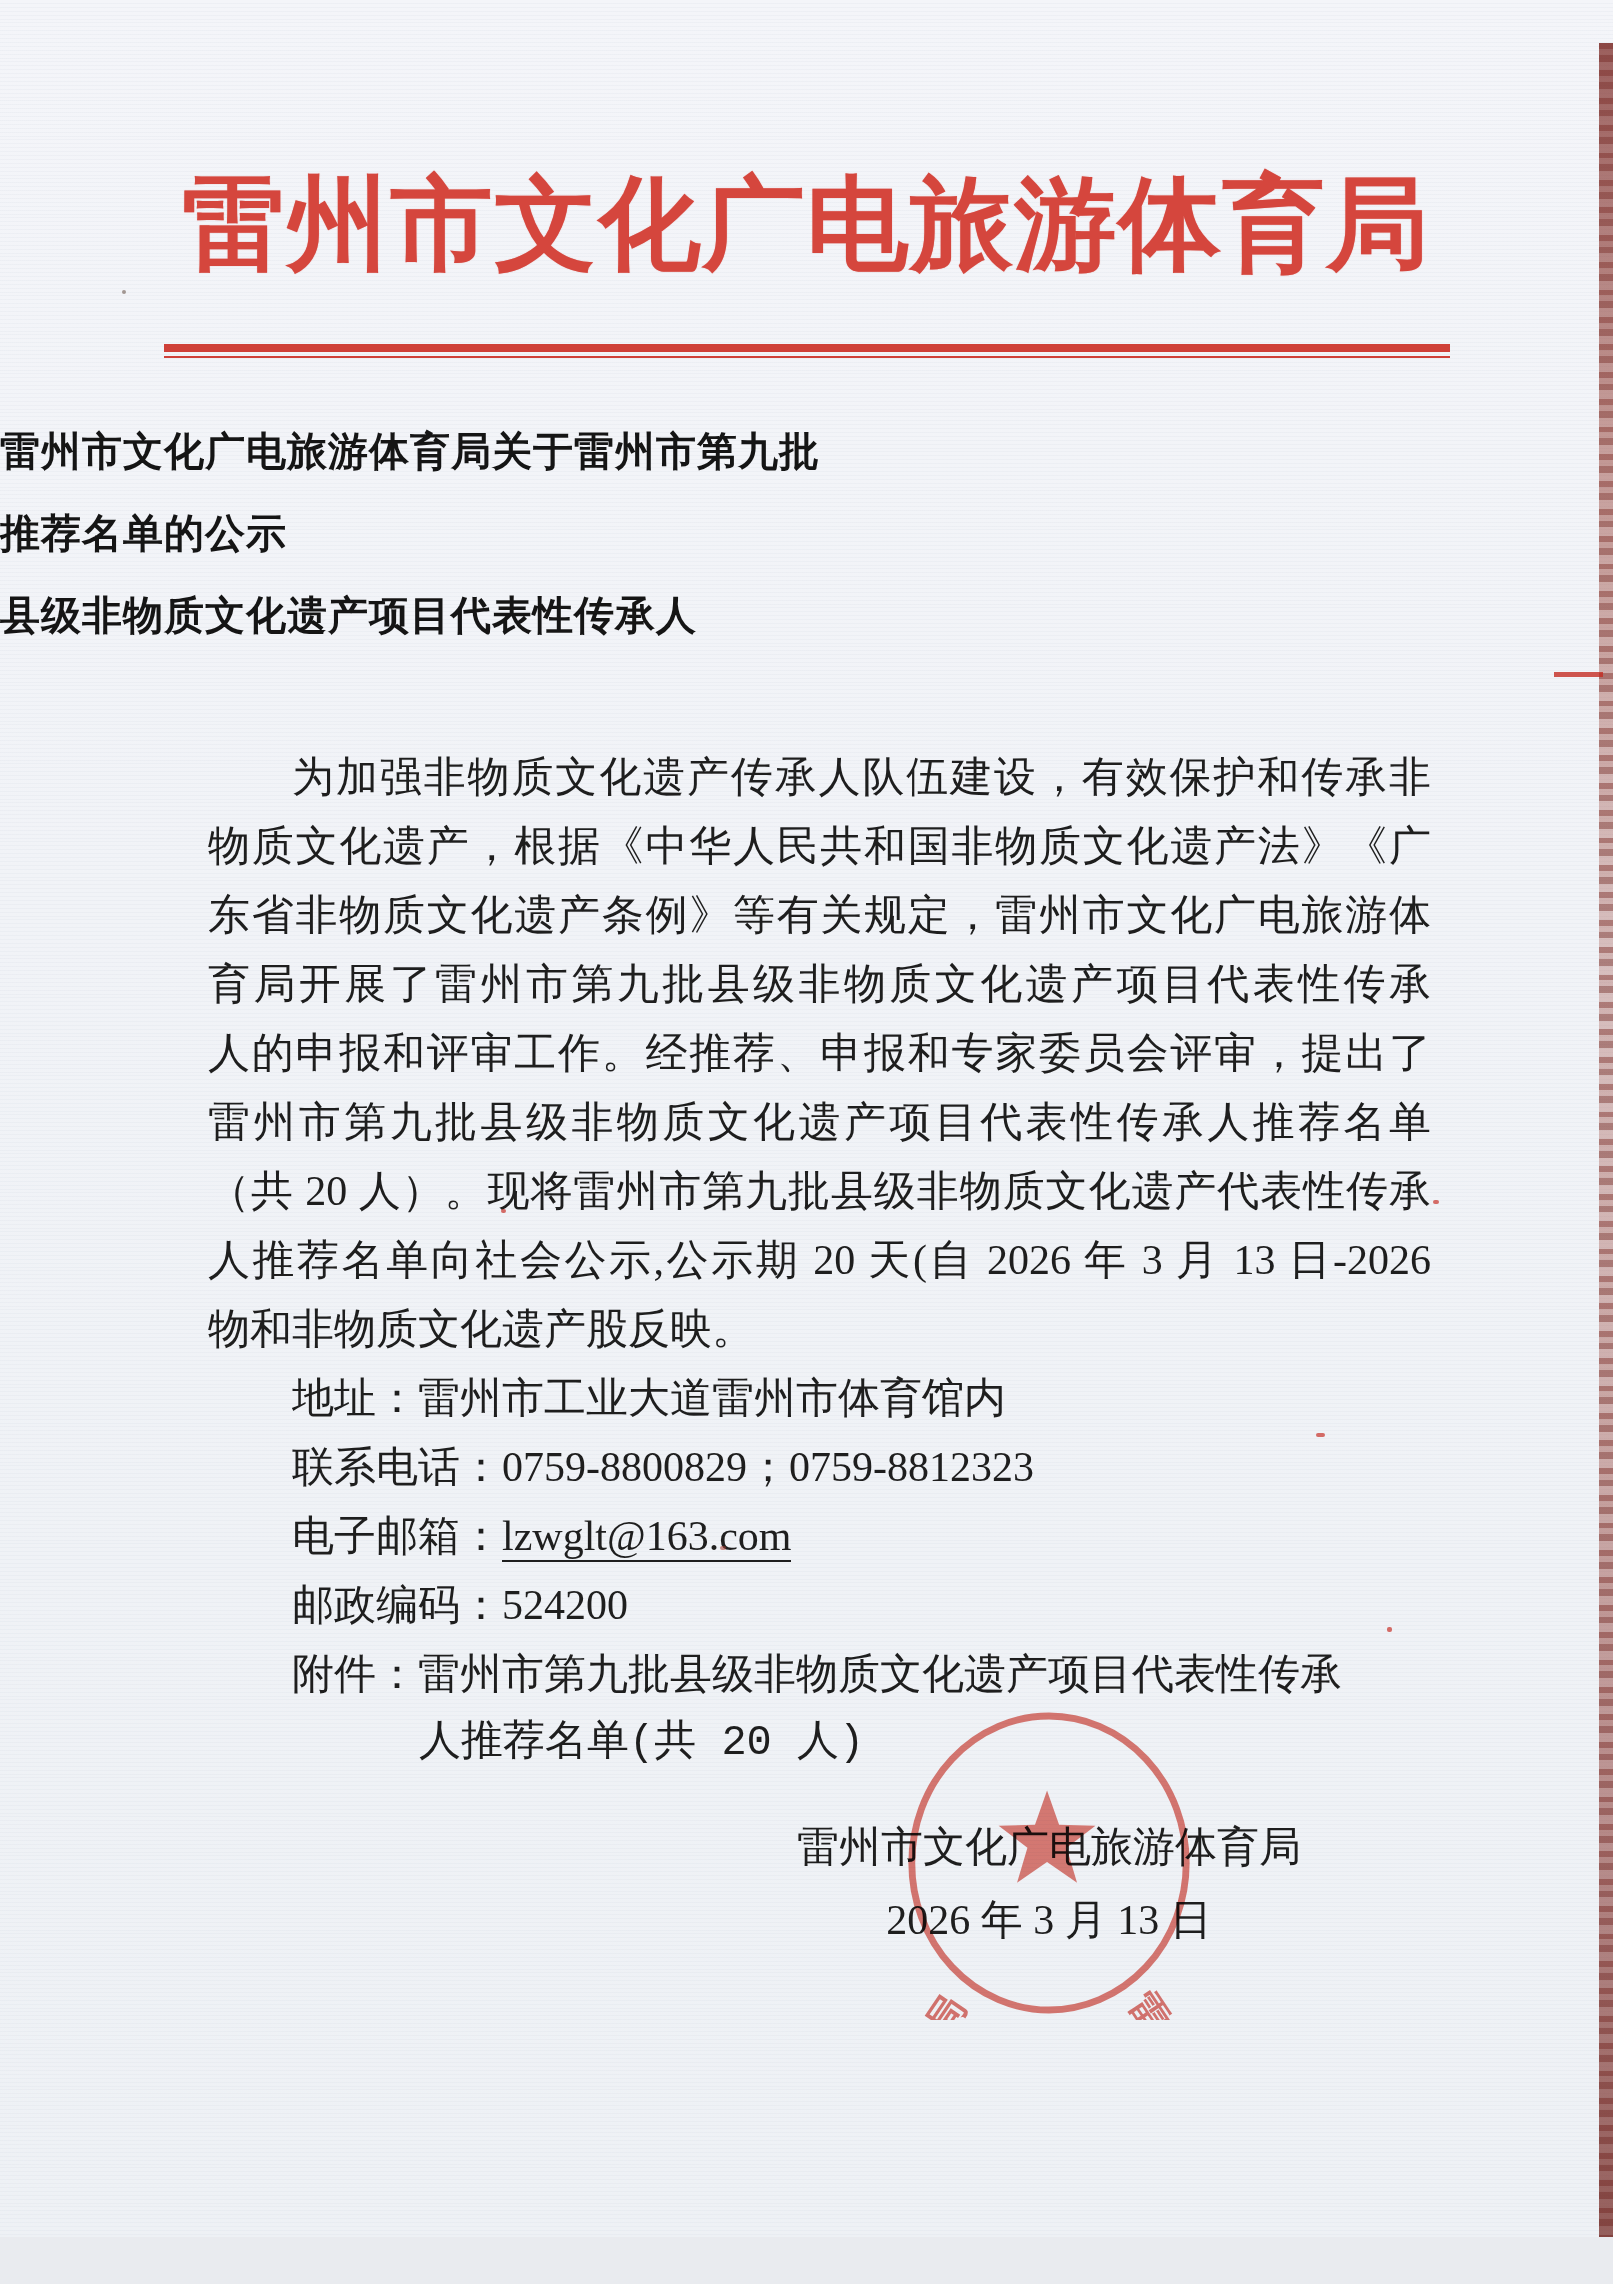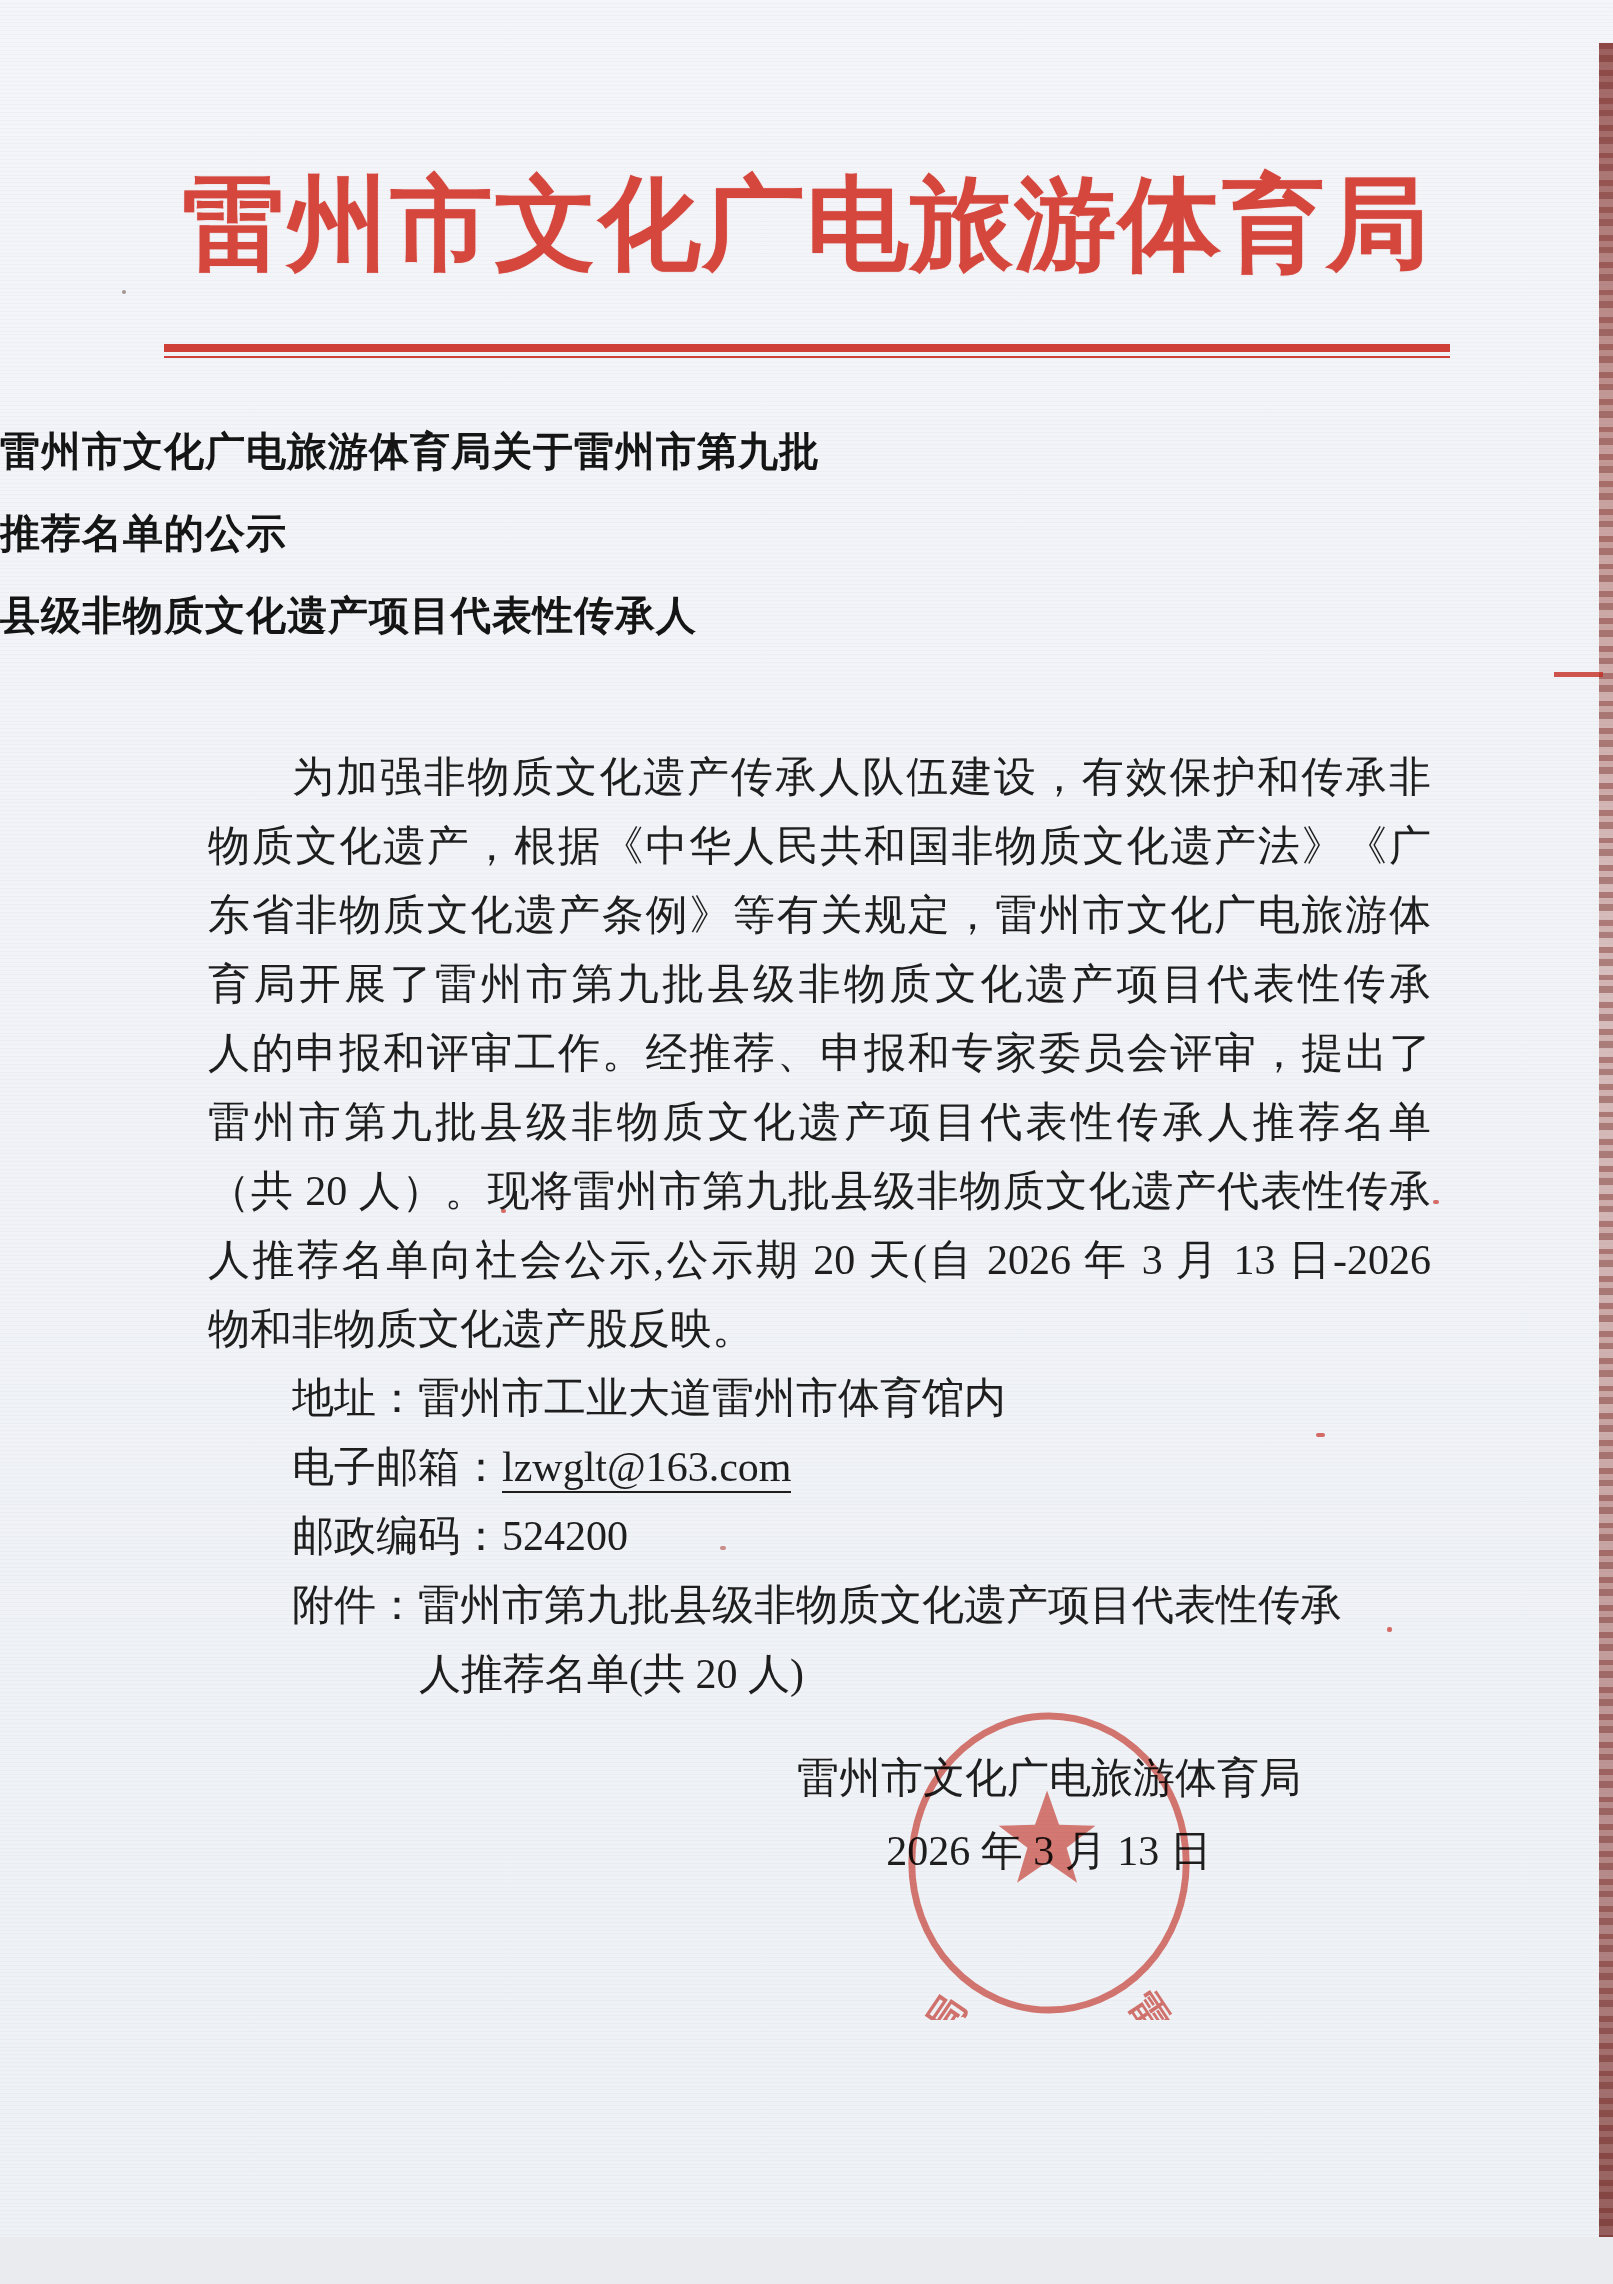--- a/index.html
+++ b/index.html
@@ -54,21 +54,21 @@
   }
   .jline{
     text-align:justify;
     text-align-last:justify;
     text-justify:inter-character;
     white-space:nowrap;
   }
   .jline.first{ text-indent:84px; }
   .jline.last{ text-align-last:left; white-space:normal; }
   .cline{ padding-left:84px; white-space:nowrap; }
-  .cline.deep{ padding-left:211px; }
+  .cline.deep{ padding-left:211px;font-family:Liberation Mono, monospace; }
   .email-link{
     border-bottom:2.9px solid #1e1e1e;
     padding-bottom:1px;
   }
   
   .signature{
     width:fit-content;
     margin:33px 312px 0 auto;
     text-align:center;
     font-size:42px;
@@ -127,20 +127,21 @@
     <div class="jline">物质文化遗产，根据《中华人民共和国非物质文化遗产法》《广</div>
     <div class="jline">东省非物质文化遗产条例》等有关规定，雷州市文化广电旅游体</div>
     <div class="jline">育局开展了雷州市第九批县级非物质文化遗产项目代表性传承</div>
     <div class="jline">人的申报和评审工作。经推荐、申报和专家委员会评审，提出了</div>
     <div class="jline">雷州市第九批县级非物质文化遗产项目代表性传承人推荐名单</div>
     <div class="jline">（共 20 人）。现将雷州市第九批县级非物质文化遗产代表性传承</div>
     <div class="jline">人推荐名单向社会公示,公示期 20 天(自 2026 年 3 月 13 日-2026</div>
     <div class="jline last">物和非物质文化遗产股反映。</div>
 
     <div class="cline">地址：雷州市工业大道雷州市体育馆内</div>
+    <div class="cline">联系电话：0759-8800829；0759-8812323</div>
     <div class="cline"><span>电子邮箱：</span><span class="email-link">lzwglt@163.com</span></div>
     <div class="cline">邮政编码：524200</div>
     <div class="cline">附件：雷州市第九批县级非物质文化遗产项目代表性传承</div>
     <div class="cline deep">人推荐名单(共 20 人)</div>
   </div>
 
   <div class="signature">
     <div>雷州市文化广电旅游体育局</div>
     <div>2026 年 3 月 13 日</div>
   </div>

